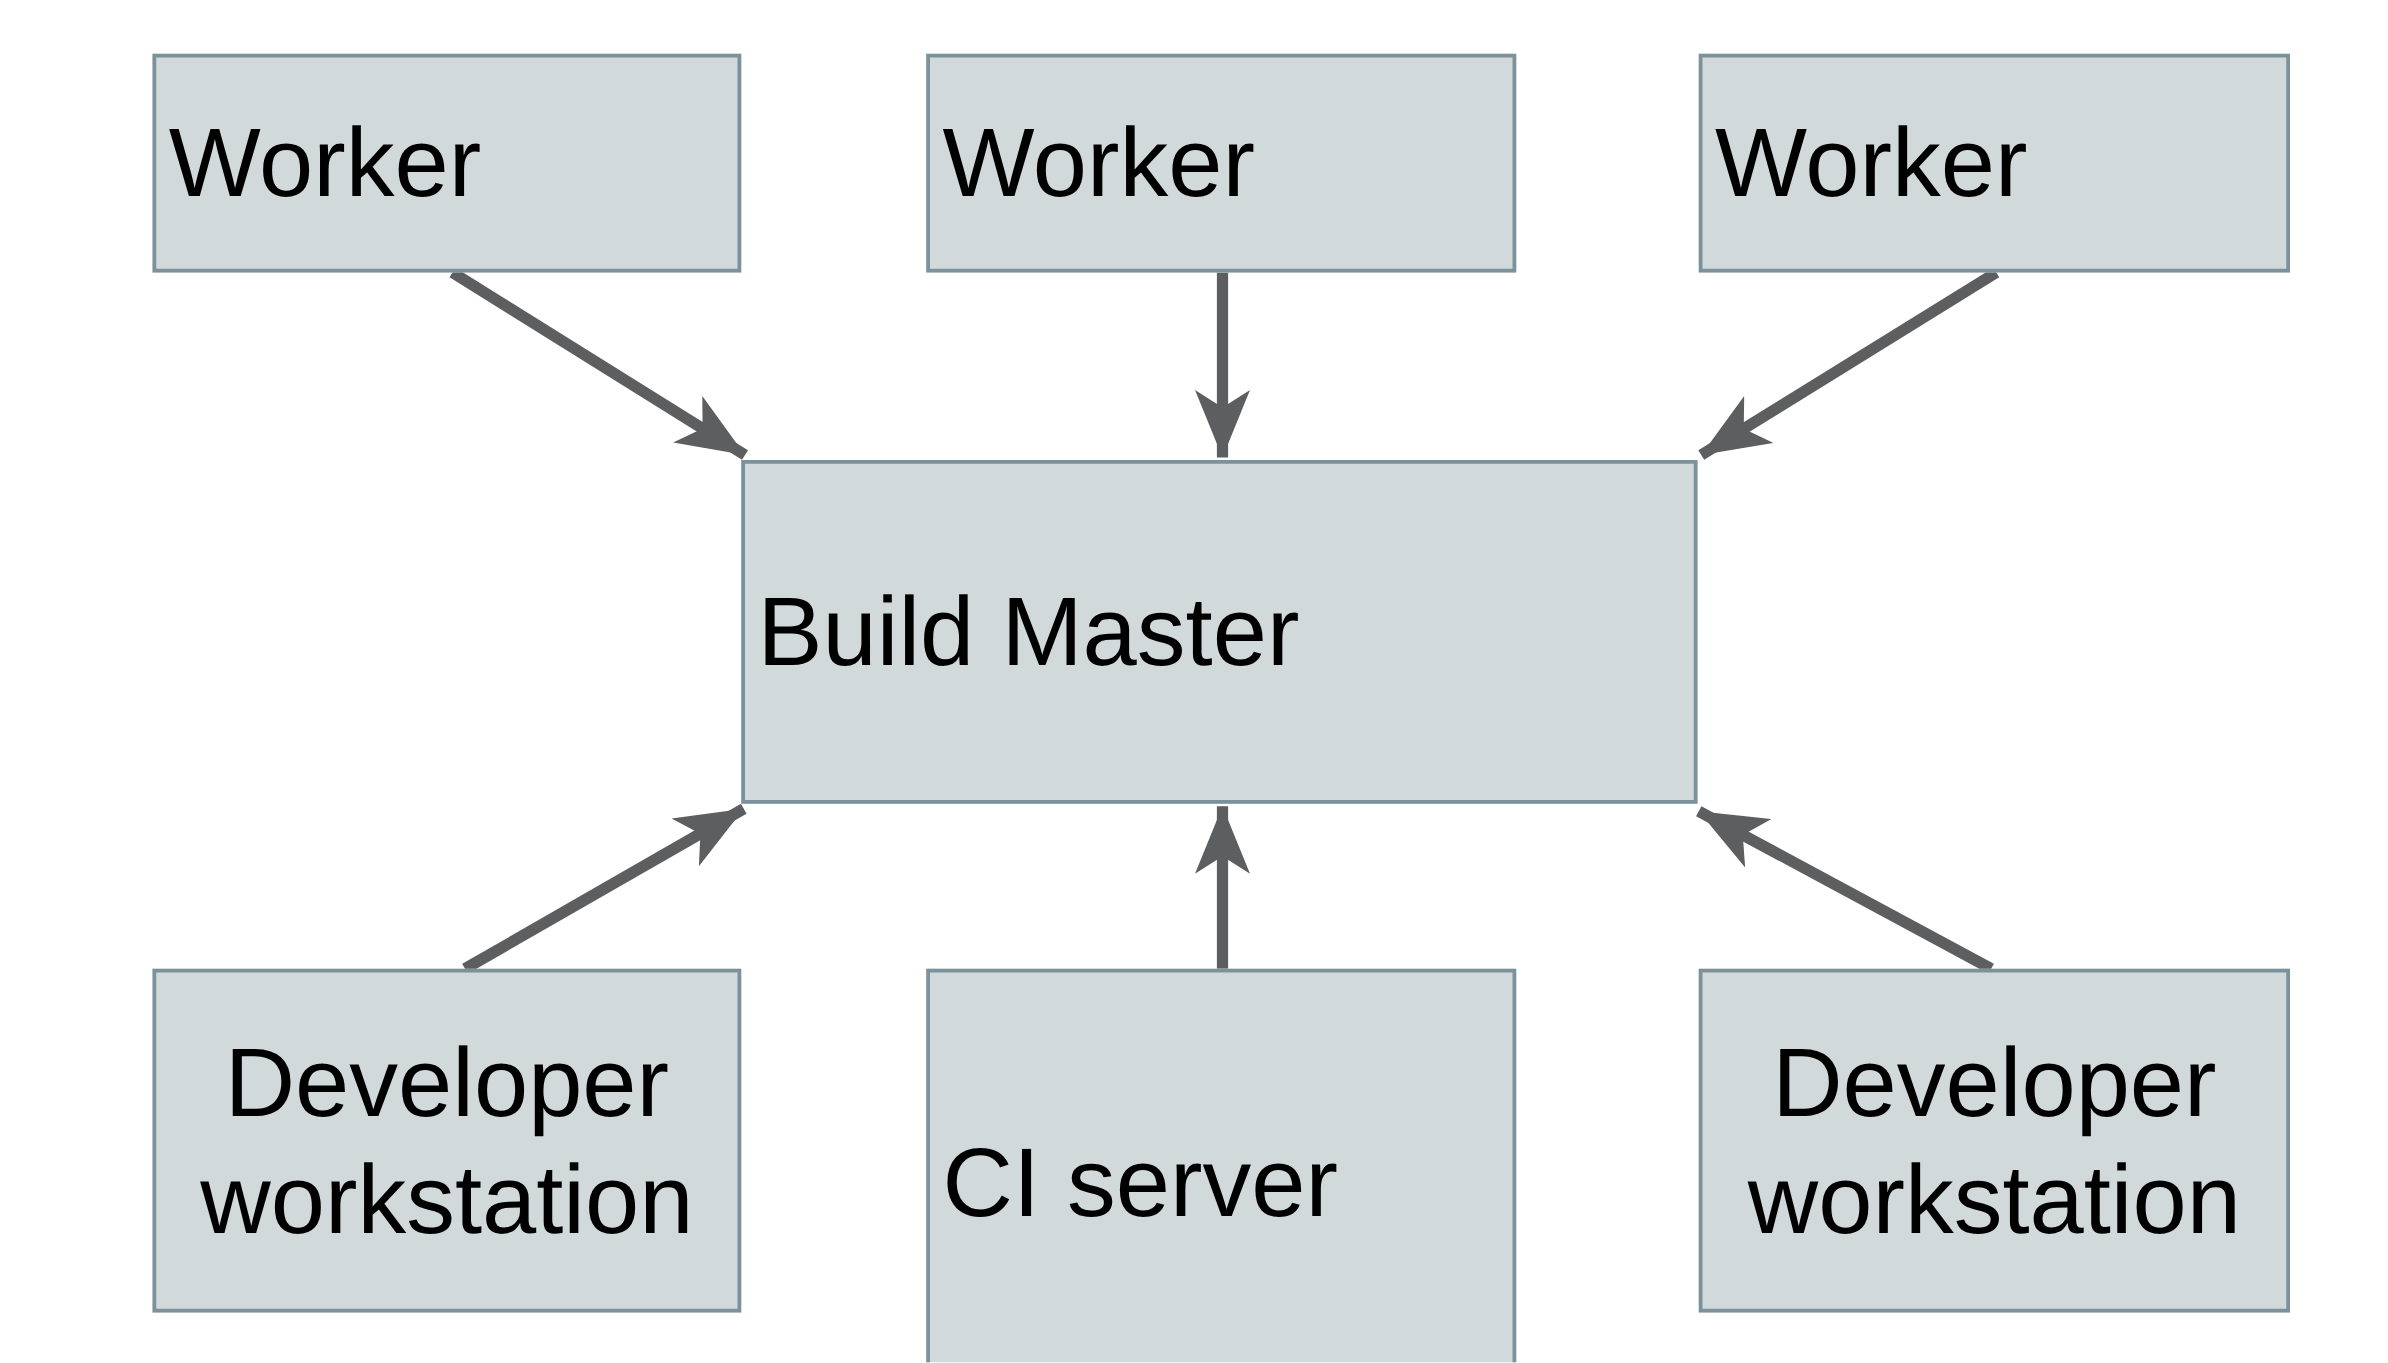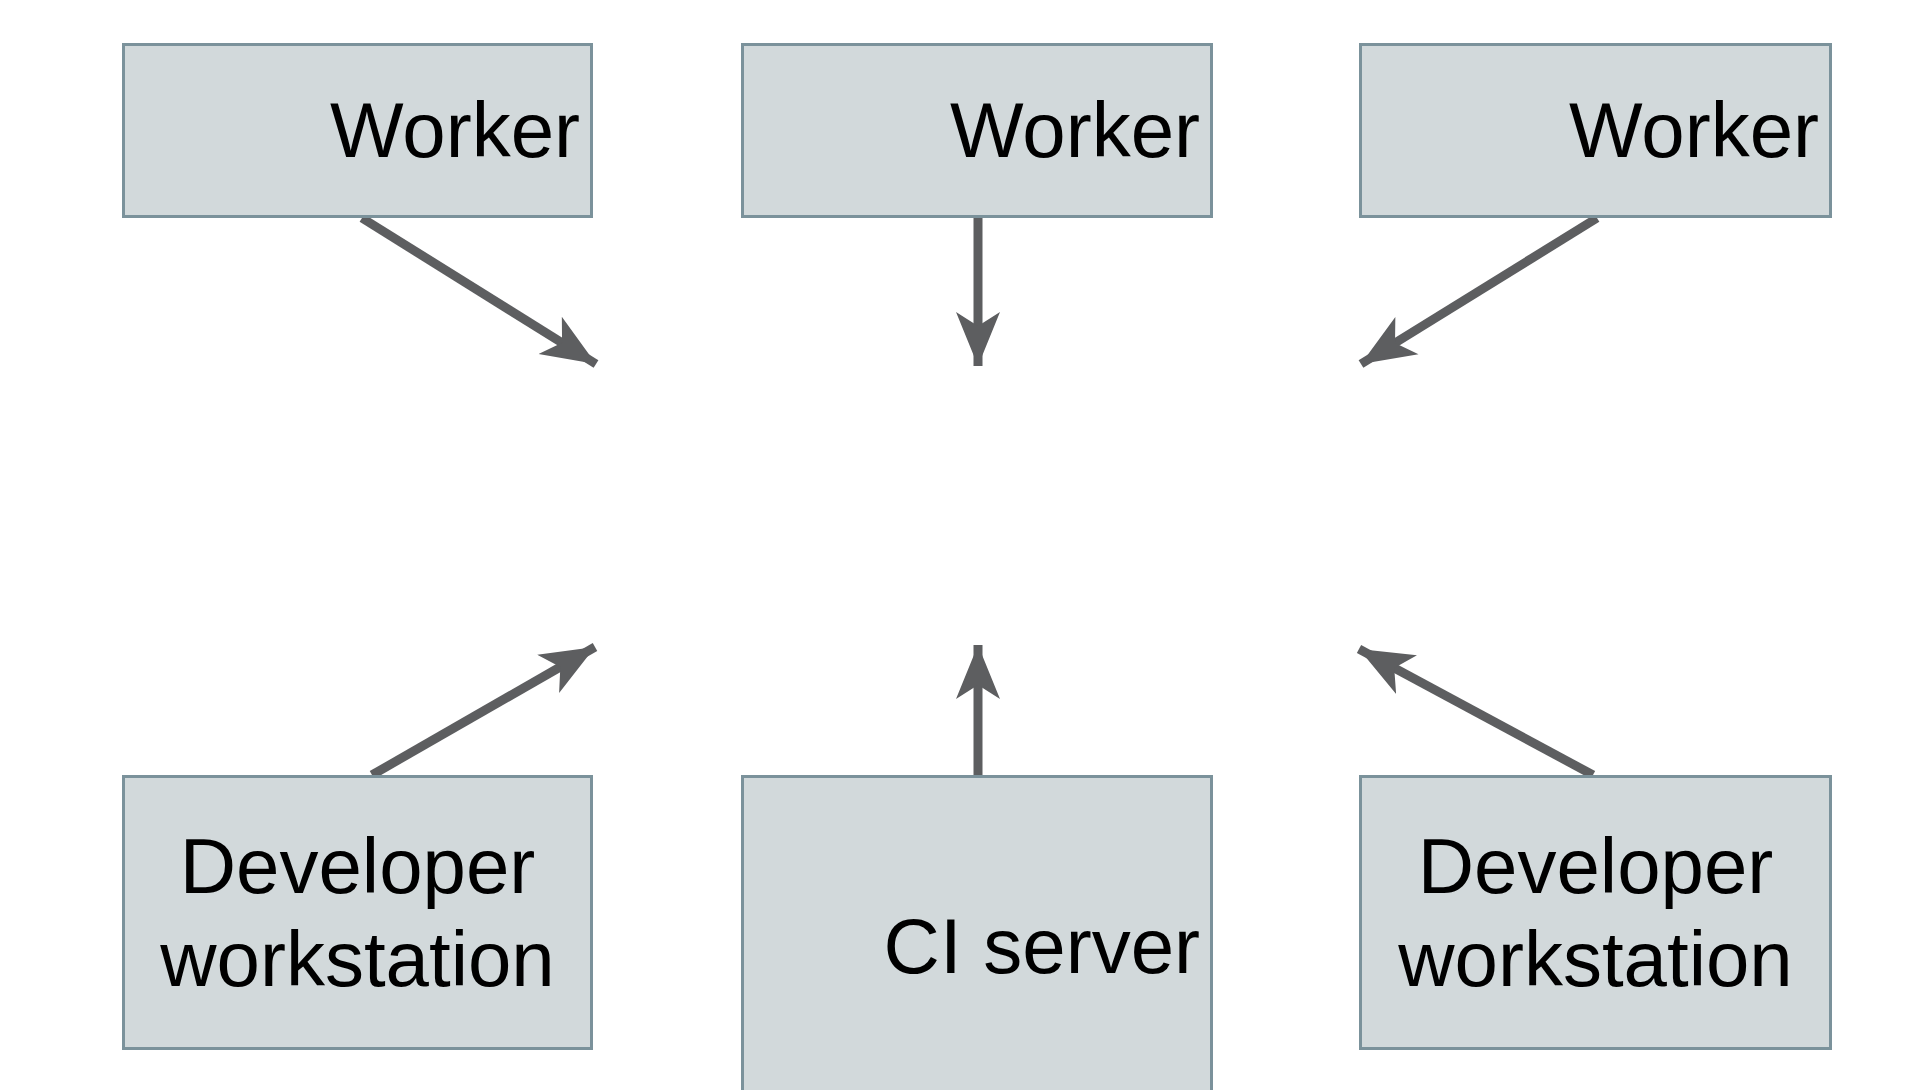--- a/index.html
+++ b/index.html
@@ -38,21 +38,21 @@
   .arrow-head-shape {
     fill: var(--arrow);
   }
   .node {
     position: absolute;
     box-sizing: border-box;
     background: var(--node-fill);
     border: 3px solid var(--node-border);
     display: flex;
     align-items: center;
-    justify-content: flex-end;
+    justify-content: flex-start;
     text-align: center;
     color: var(--text);
     font-size: 78px;
     line-height: 93px;
     letter-spacing: 0;
   }
   .node-label {
     display: block;
     padding: 0 10px;
   }
@@ -82,20 +82,23 @@
   </div>
 
   <div class="node" style="left:741px; top:43px; width:472px; height:175px;">
     <span class="node-label">Worker</span>
   </div>
 
   <div class="node" style="left:1359px; top:43px; width:473px; height:175px;">
     <span class="node-label">Worker</span>
   </div>
 
+  <div class="node" style="left:593px; top:368px; width:765px; height:275px;">
+    <span class="node-label">Build Master</span>
+  </div>
 
   <div class="node" style="left:122px; top:775px; width:471px; height:275px;">
     <span class="node-label">Developer workstation</span>
   </div>
 
   <div class="node" style="left:741px; top:775px; width:472px; height:342px;">
     <span class="node-label">CI server</span>
   </div>
 
   <div class="node" style="left:1359px; top:775px; width:473px; height:275px;">

